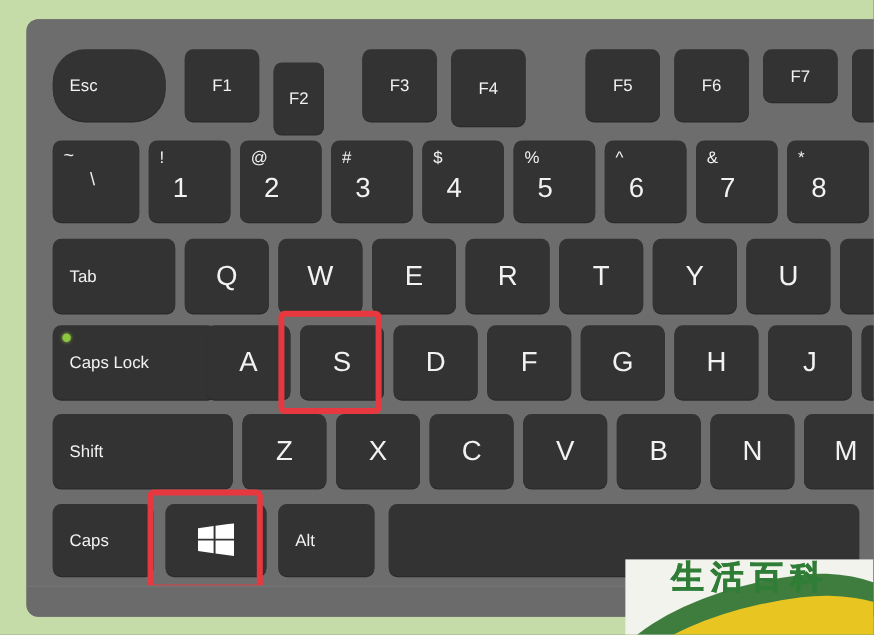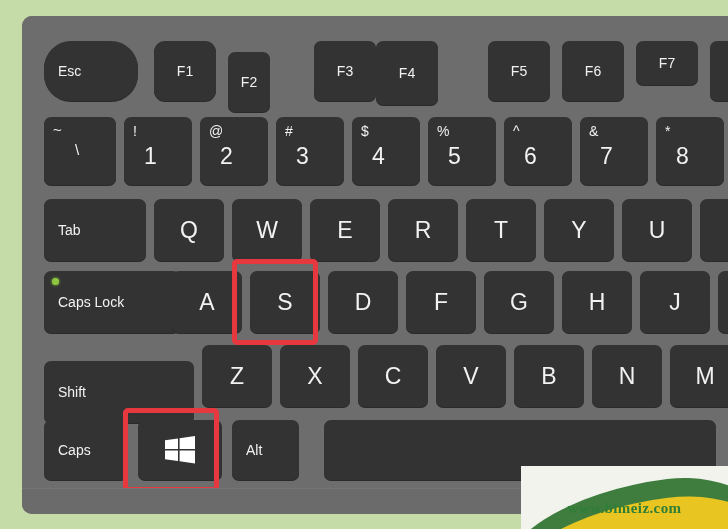--- a/index.html
+++ b/index.html
@@ -142,27 +142,27 @@
 <body>
 
 <div id="stage">
 
   <div id="keyboard">
     <div id="kb-deck">
       <div id="keys">
           <div class="key word" style="left: 22px; top: 25px; width: 94px; height: 60px; border-radius: 27px;">
             <span class="lbl">Esc</span>
           </div>
-          <div class="key fn" style="left: 132px; top: 25px; width: 62px; height: 60px; border-radius: 11px;">
+          <div class="key fn" style="left: 132px; top: 25px; width: 62px; height: 60px;">
             <span class="lbl">F1</span>
           </div>
           <div class="key fn" style="left: 206px; top: 36px; width: 42px; height: 60px;">
             <span class="lbl">F2</span>
           </div>
-          <div class="key fn" style="left: 292px; top: 25px; width: 62px; height: 60px;">
+          <div class="key fn" style="left: 280px; top: 25px; width: 62px; height: 60px;">
             <span class="lbl">F3</span>
           </div>
           <div class="key fn" style="left: 354px; top: 25px; width: 62px; height: 64px;">
             <span class="lbl">F4</span>
           </div>
           <div class="key fn" style="left: 466px; top: 25px; width: 62px; height: 60px;">
             <span class="lbl">F5</span>
           </div>
           <div class="key fn" style="left: 540px; top: 25px; width: 62px; height: 60px;">
             <span class="lbl">F6</span>
@@ -257,21 +257,21 @@
           </div>
           <div class="key center" style="left: 540px; top: 255px; width: 70px; height: 62px;">
             <span class="lbl">H</span>
           </div>
           <div class="key center" style="left: 618px; top: 255px; width: 70px; height: 62px;">
             <span class="lbl">J</span>
           </div>
           <div class="key center" style="left: 696px; top: 255px; width: 70px; height: 62px;">
             <span class="lbl">K</span>
           </div>
-          <div class="key word" style="left: 22px; top: 345px; width: 150px; height: 62px;">
+          <div class="key word" style="left: 22px; top: 329px; width: 150px; height: 62px;">
             <span class="lbl">Shift</span>
           </div>
           <div class="key center" style="left: 180px; top: 329px; width: 70px; height: 62px;">
             <span class="lbl">Z</span>
           </div>
           <div class="key center" style="left: 258px; top: 329px; width: 70px; height: 62px;">
             <span class="lbl">X</span>
           </div>
           <div class="key center" style="left: 336px; top: 329px; width: 70px; height: 62px;">
             <span class="lbl">C</span>
@@ -292,33 +292,33 @@
             <span class="lbl">Caps</span>
           </div>
           <div class="key " style="left: 116px; top: 404px; width: 84px; height: 60px;">
             <svg class="winicon" width="30" height="28" viewBox="0 0 30 28">
               <path fill="#ffffff" d="M0,4.2 L13,2.4 L13,13 L0,13 Z"></path>
               <path fill="#ffffff" d="M14.6,2.2 L30,0 L30,13 L14.6,13 Z"></path>
               <path fill="#ffffff" d="M0,14.4 L13,14.4 L13,25 L0,23.2 Z"></path>
               <path fill="#ffffff" d="M14.6,14.4 L30,14.4 L30,27.4 L14.6,25.2 Z"></path>
             </svg>
           </div>
-          <div class="key word" style="left: 210px; top: 404px; width: 67px; height: 60px;">
+          <div class="key word" style="left: 210px; top: 404px; width: 80px; height: 60px;">
             <span class="lbl">Alt</span>
           </div>
           <div class="key " style="left: 302px; top: 404px; width: 392px; height: 60px;"></div>
         </div>
       <div id="highlights">
           <div class="hl" style="left: 210px; top: 243px; width: 86px; height: 86px; border-color: rgb(232, 56, 63);"></div>
           <div class="hl" style="left: 101px; top: 392px; width: 96px; height: 84px; border-color: rgb(232, 56, 63);"></div>
         </div>
     </div>
     <div id="kb-lip"></div>
   </div>
 
   <div id="watermark">
     <div id="wm-bg"></div>
     <div id="wm-sw1"></div>
     <div id="wm-sw2"></div>
-    <div id="wm-url">www.bimeiz.com</div>
+    <div id="wm-cn">生活百科</div>
   </div>
 
 </div>
 
 </body></html>

